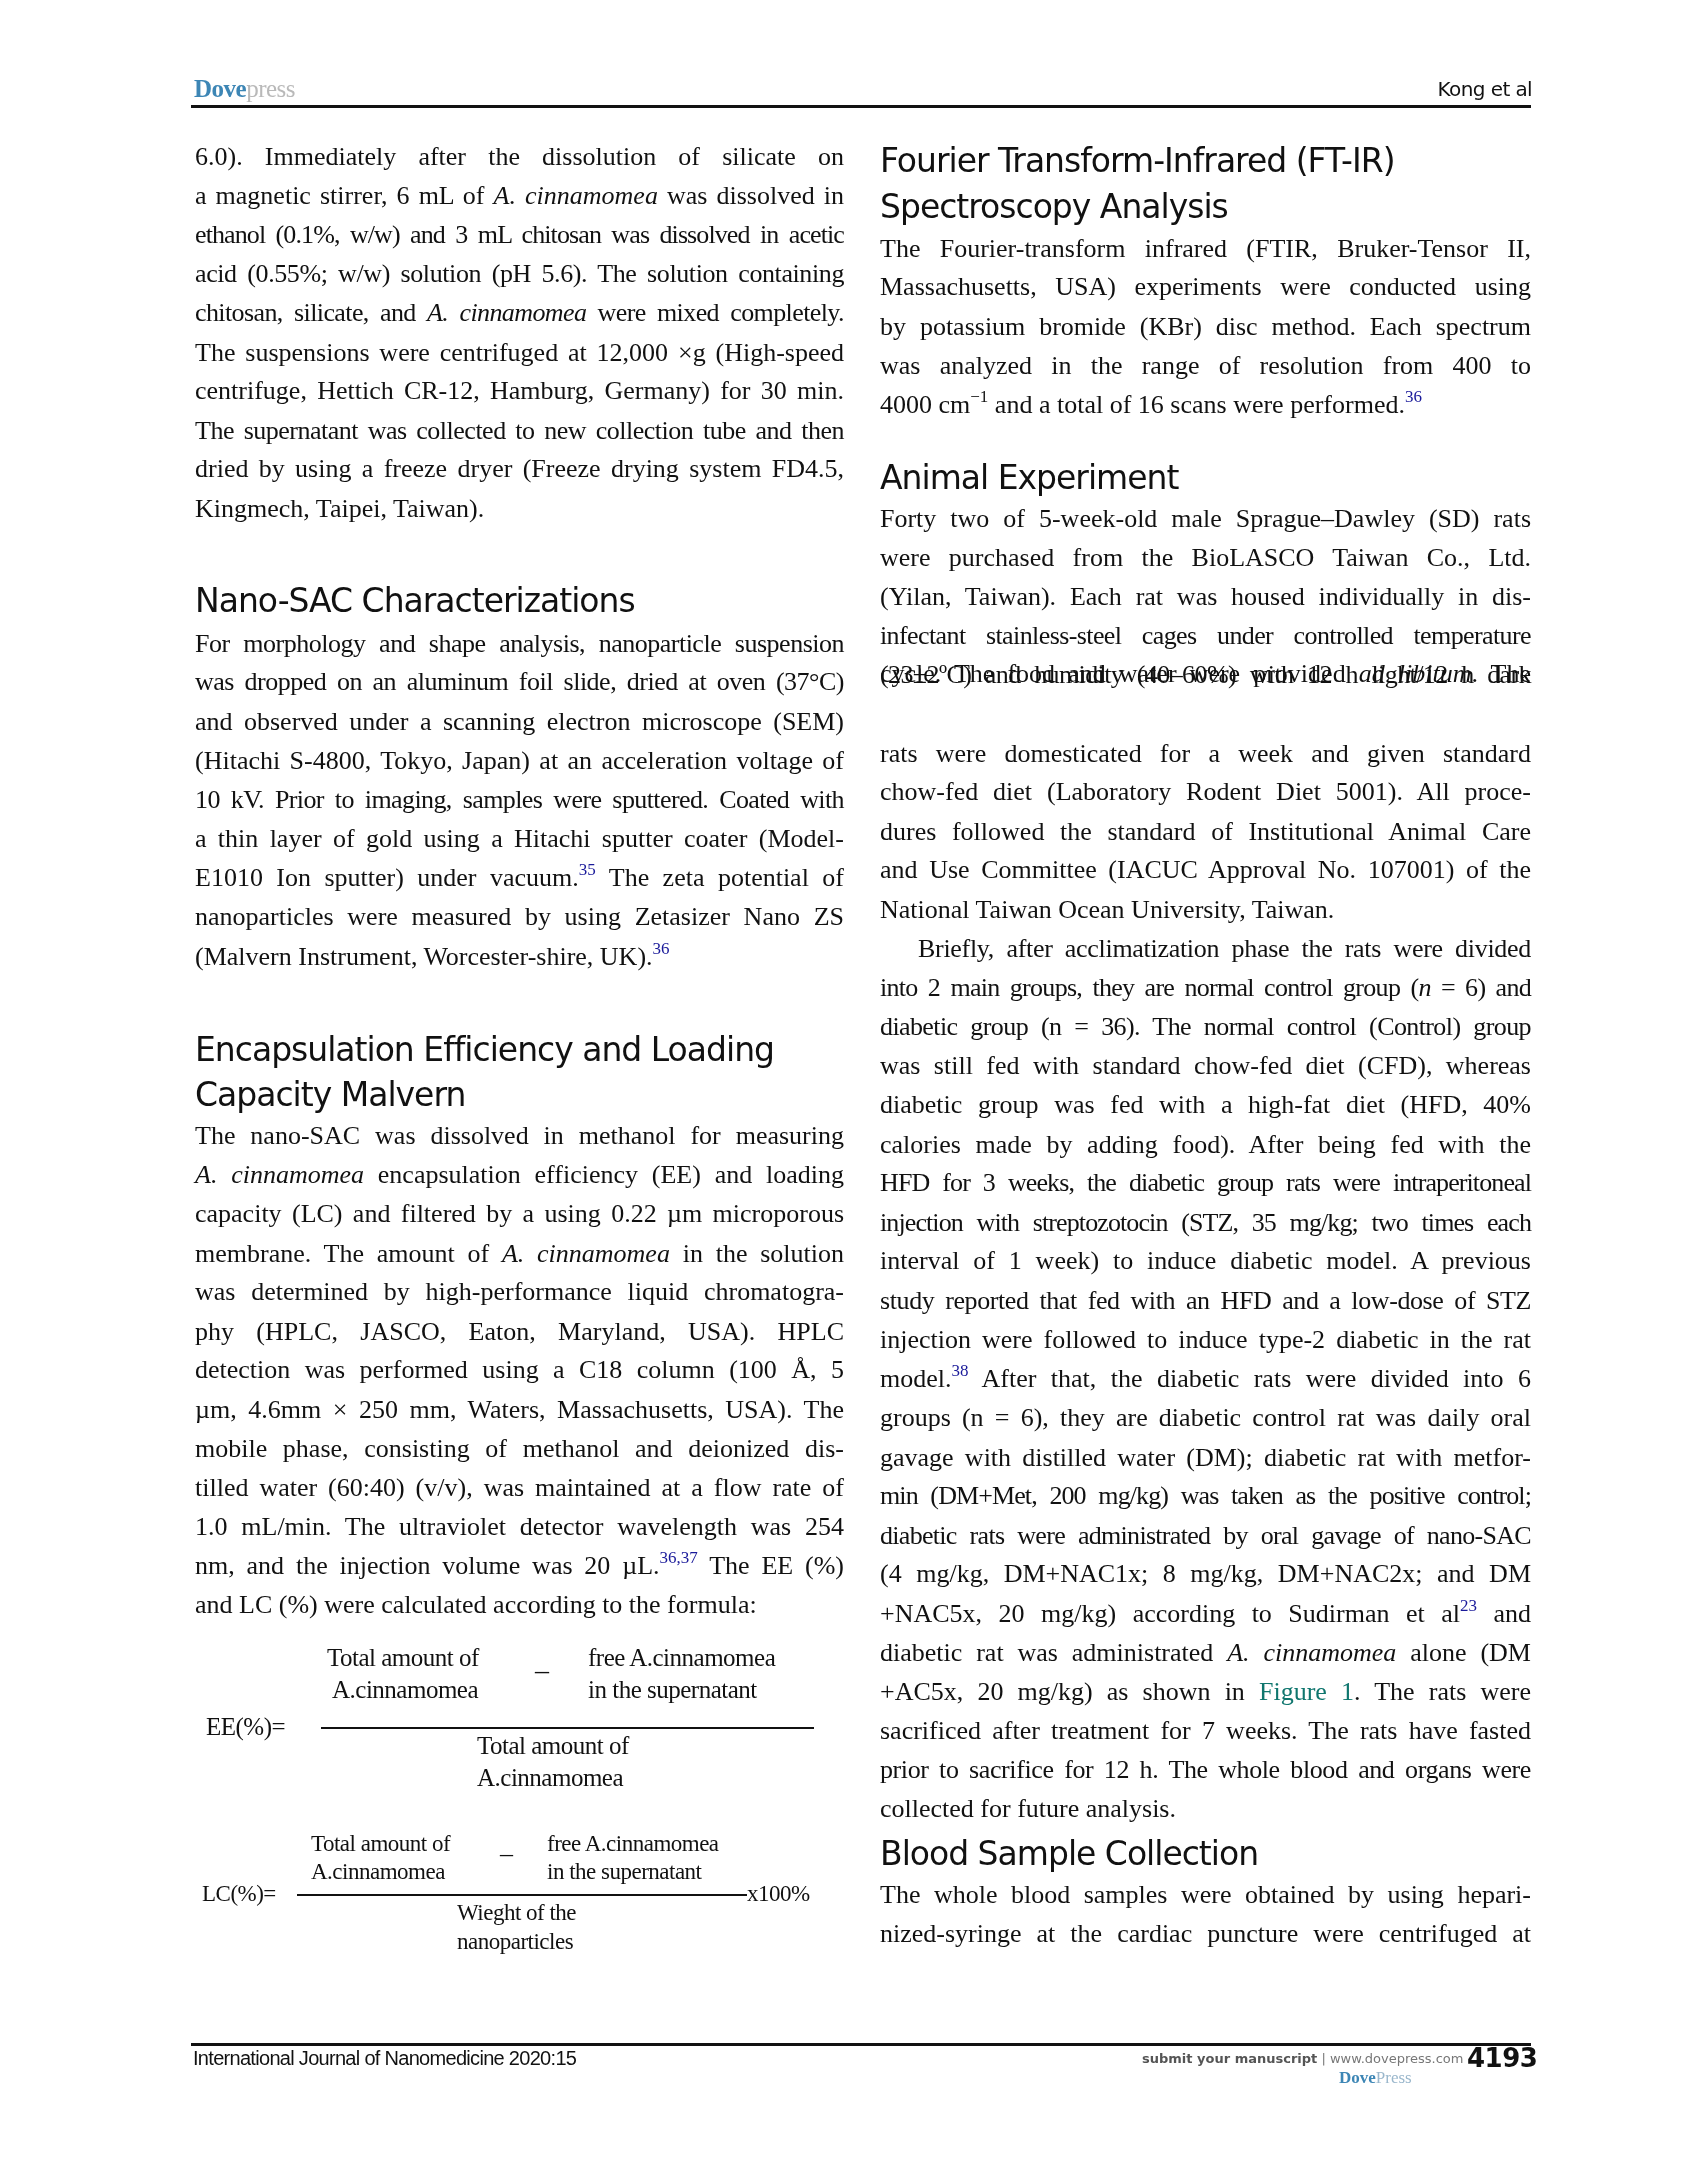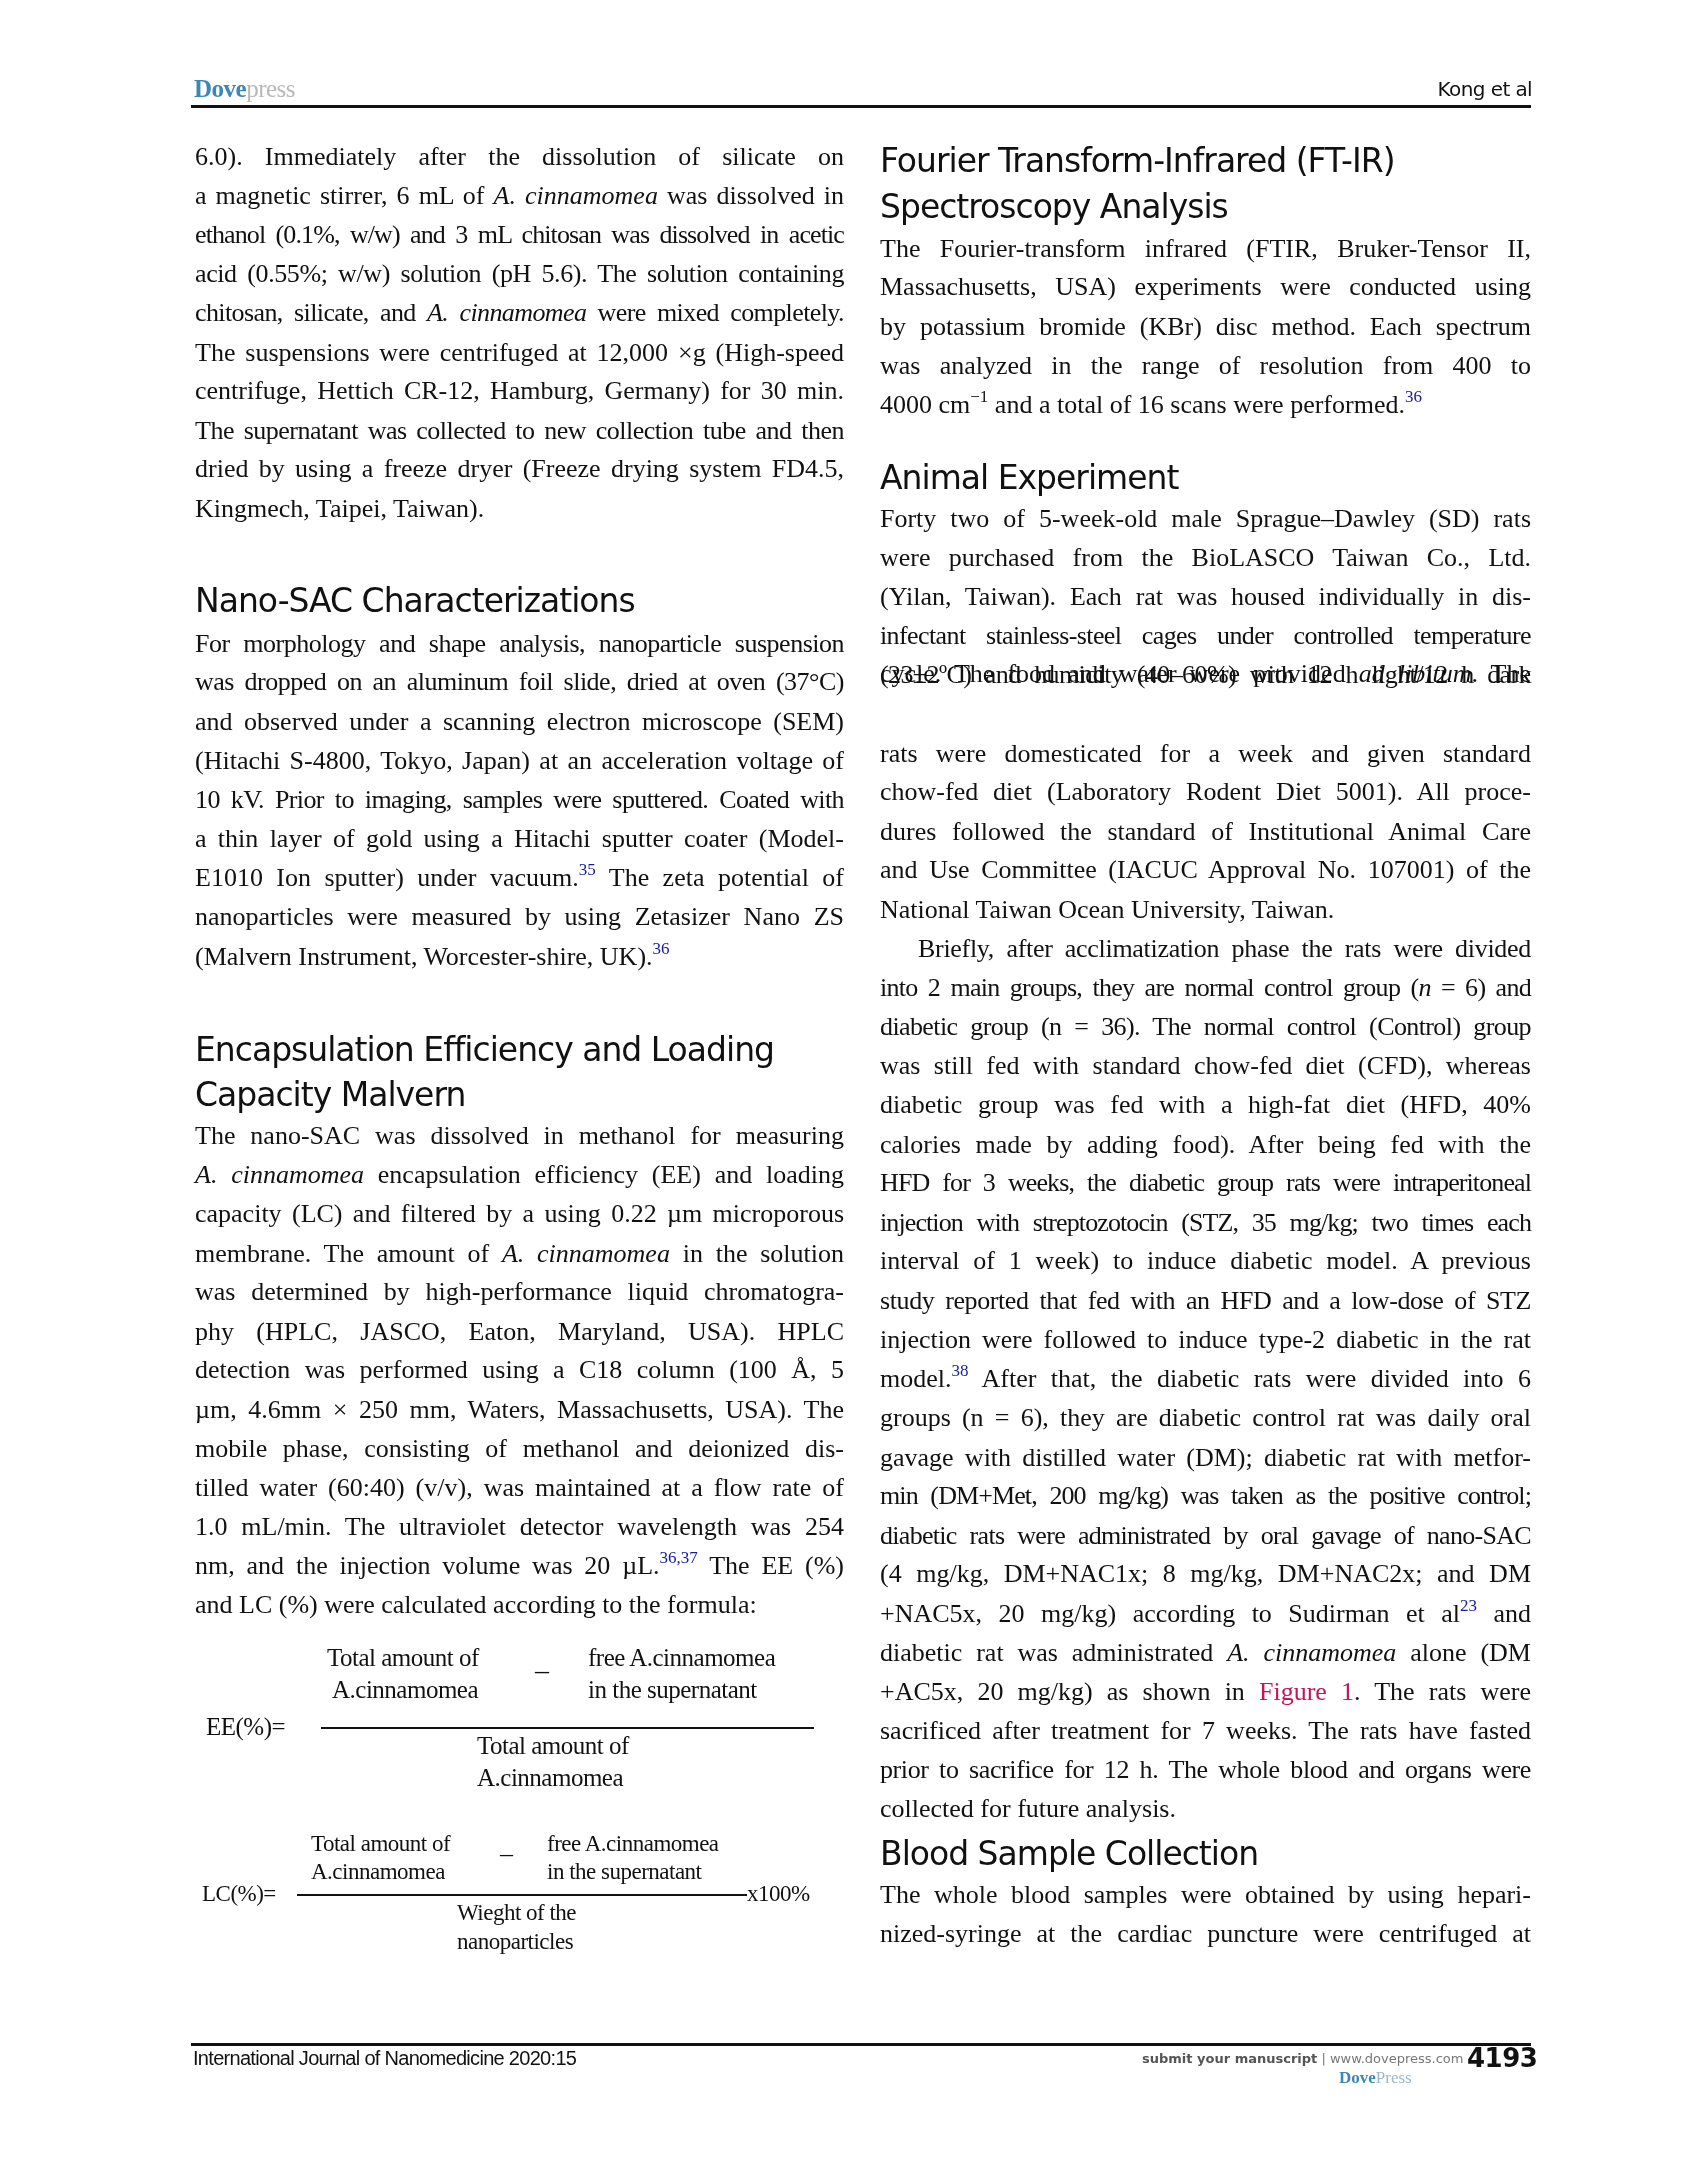--- a/index.html
+++ b/index.html
@@ -14,21 +14,21 @@
 
   .col-left { left: 195px; width: 649px; }
   .col-right { left: 880px; width: 651px; }
 
   .line { position: absolute; height: 40px; line-height: 40px; font-family: "Liberation Serif", serif; font-size: 26px; white-space: nowrap; text-align: justify; text-align-last: justify; overflow: visible; }
   .line.last { text-align-last: left; }
   .line.indent { text-indent: 38px; font-family: Liberation Serif, serif; }
   .line i { font-style: italic; }
   .sup { font-size: 17px; vertical-align: 11px; line-height: 0; color: #1a1a9a; }
   .sup-black { font-size: 17px; vertical-align: 11px; line-height: 0; }
-  .link { color: #be185d; margin-top: 15px; }
+  .link { color: #0f766e; margin-top: 15px; }
 
   .heading { position: absolute; font-family: "DejaVu Sans", sans-serif; font-size: 33px; line-height: 46px; height: 46px; color: #111; white-space: nowrap; letter-spacing: -1px; }
 
   .formula { position: absolute; font-family: "Liberation Serif", serif; font-size: 25px; color: #111; }
   .formula .t { position: absolute; white-space: nowrap; line-height: 30px; letter-spacing: -0.5px; }
   .formula .bar { position: absolute; height: 2px; background: #111; }
 
   .foot-journal { left: 193px; top: 2047px; font-family: Liberation Sans, sans-serif; font-size: 20px; letter-spacing: -0.7px; color: #111; }
   .foot-submit { left: 1142px; top: 2051px; font-family: "DejaVu Sans", sans-serif; font-size: 13px; color: #777; white-space: nowrap; }
   .foot-submit b { color: #555; }

